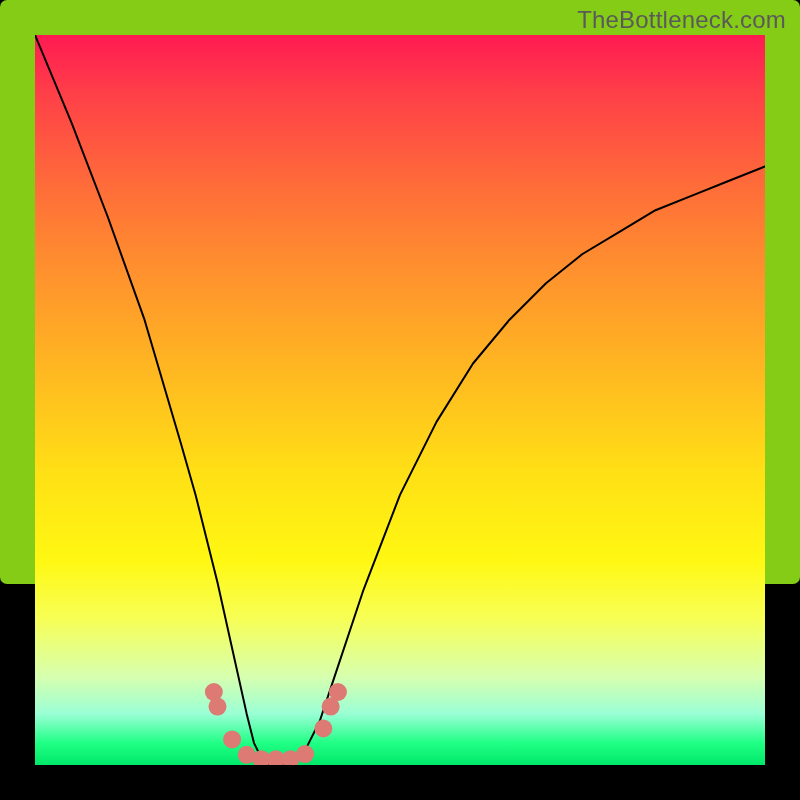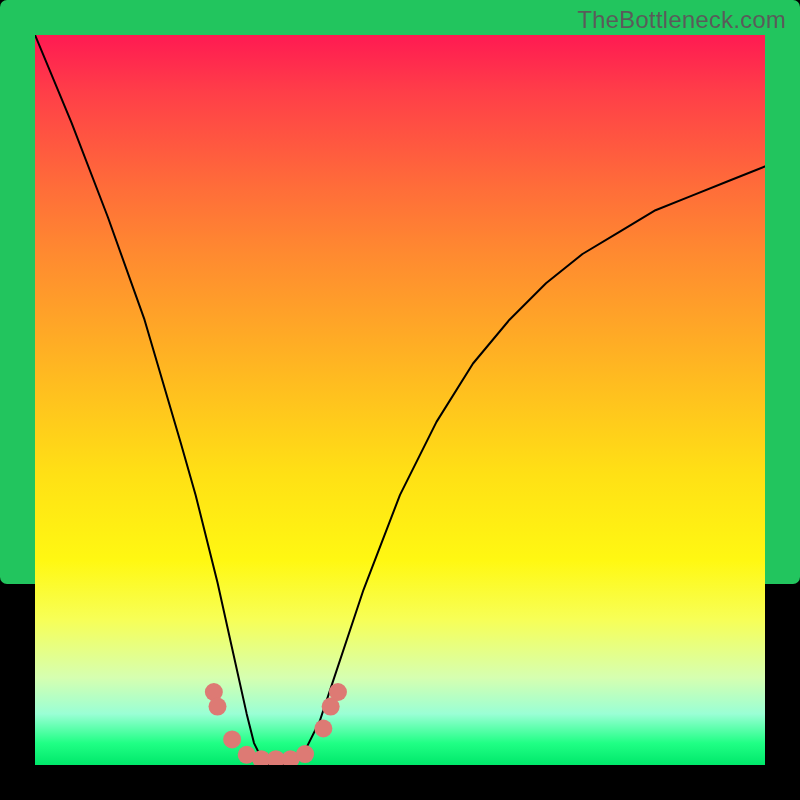--- a/index.html
+++ b/index.html
@@ -9,21 +9,21 @@
     height: 800px;
     background: #000;
     overflow: hidden;
   }
   .frame {
     position: absolute;
     top: 0;
     left: 0;
     width: 800px;
     height: 584px;
-    background: #22c55e;
+    background: #84cc16;
     border-radius: 7px;
   }
   .plot {
     position: absolute;
     top: 35px;
     left: 35px;
     width: 730px;
     height: 730px;
     background: linear-gradient(to bottom,
       #ff1a52 0%,

